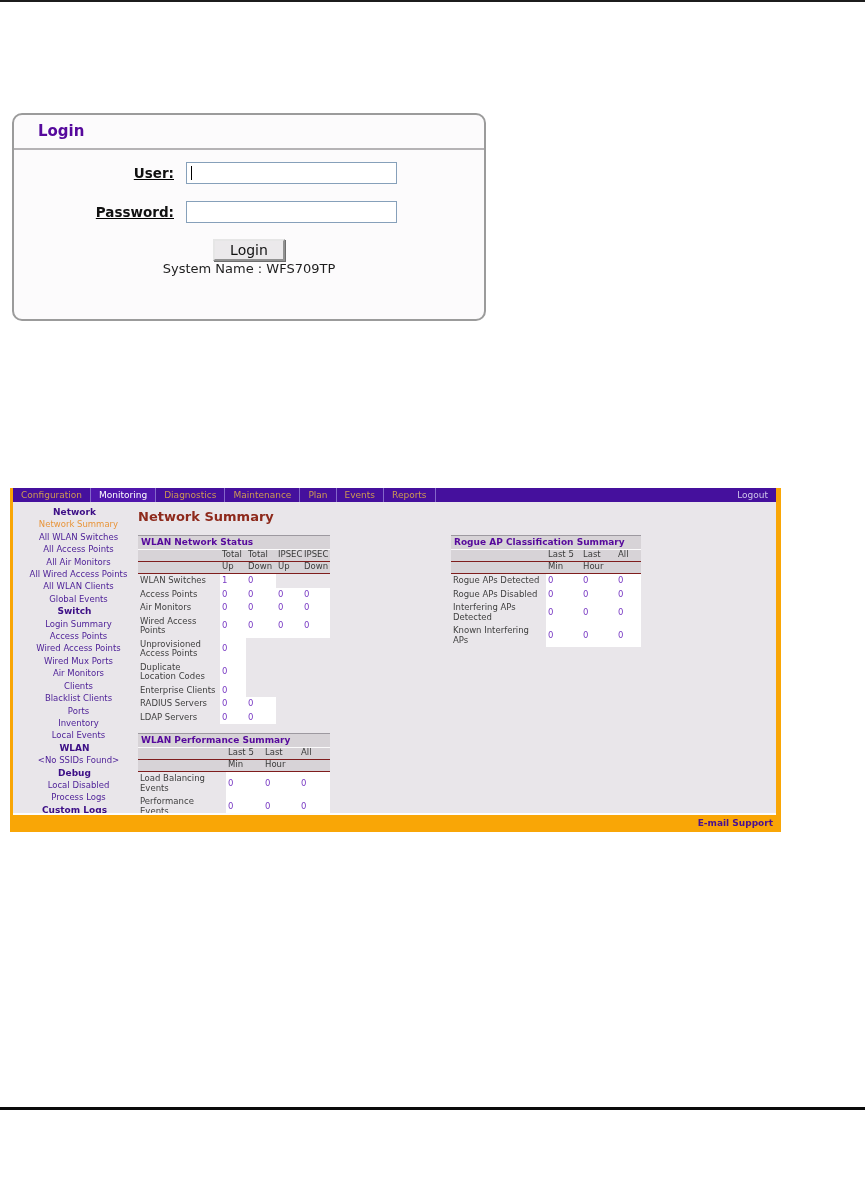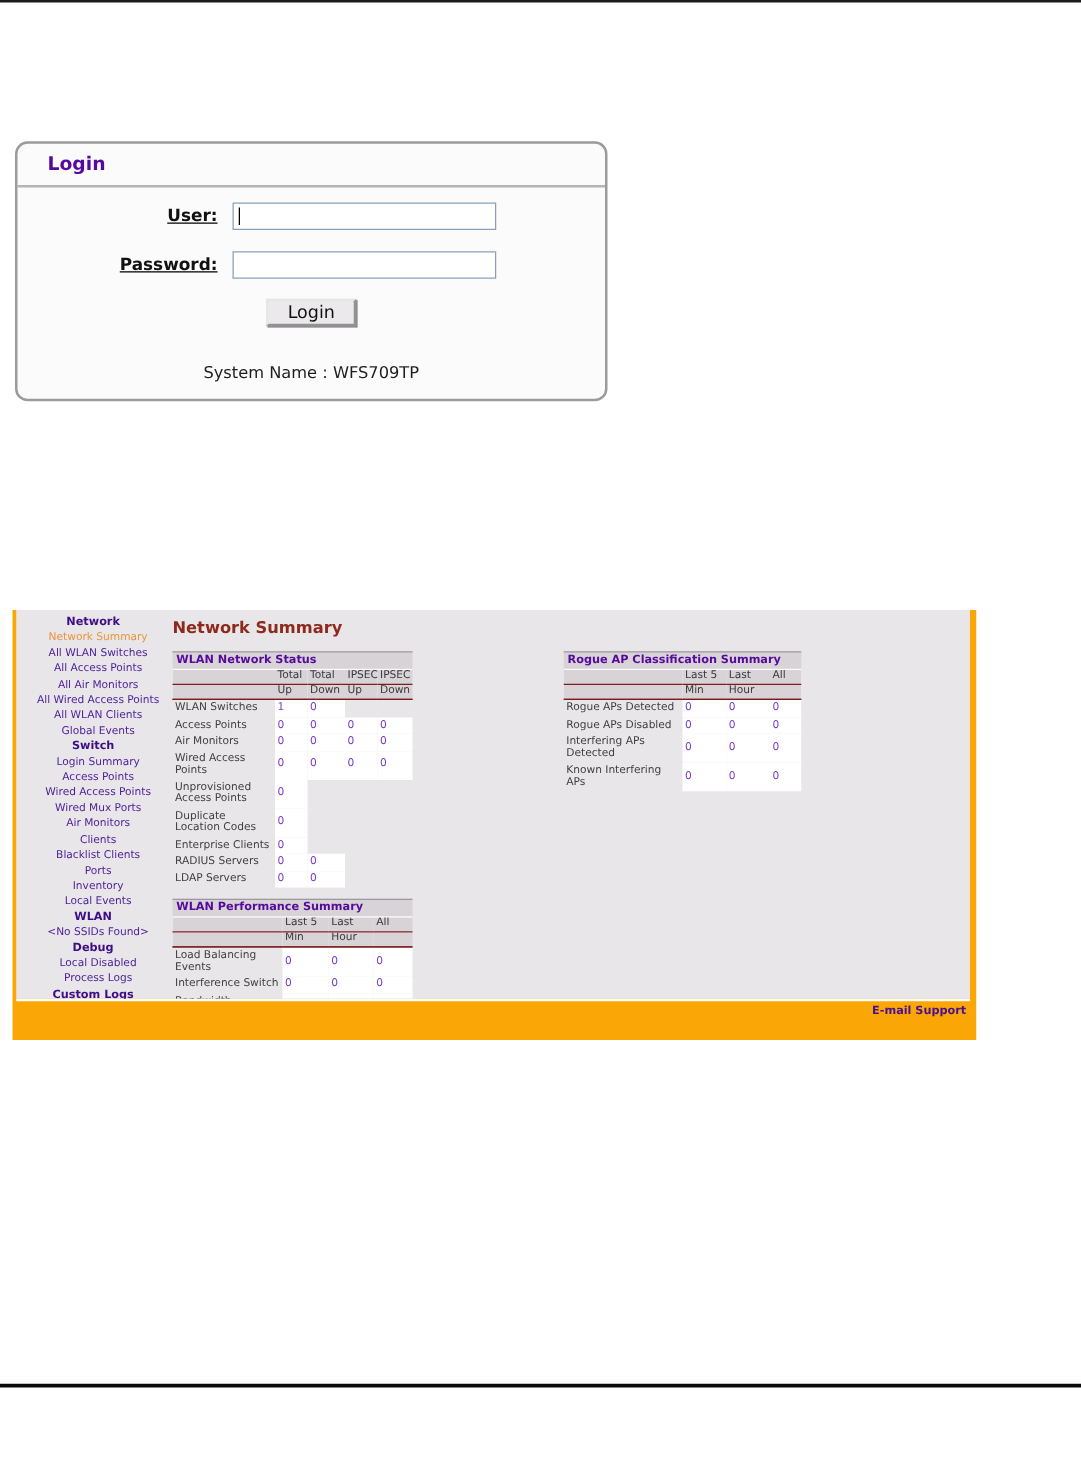--- a/index.html
+++ b/index.html
@@ -16,21 +16,21 @@
   .login-title{color:#56099c;font-weight:bold;font-size:15px;}
   .login-form{padding-top:11px;}
   .login-row{display:flex;align-items:center;height:24px;margin-bottom:15px;text-decoration:underline;}
   .login-label{width:160px;text-align:right;padding-right:12px;font-weight:bold;font-size:13.5px;color:#111;}
   .input-wrap{position:relative;}
   .login-input{width:203px;height:20px;border:1px solid #86a0ba;background:#fff;font-size:12px;padding:0 3px;}
   .caret{position:absolute;left:5px;top:4px;width:1px;height:14px;background:#000;}
   .login-btn-row{text-align:center;margin-top:13px;}
   .login-btn{font-family:"DejaVu Sans",sans-serif;font-size:14px;color:#111;background:#ebe9eb;
     border:2px outset #e6e6e6;box-shadow:1px 1px 0 #6e6e6e;padding:1px 15px;cursor:pointer;}
-  .system-name{margin-top:30px;text-align:center;font-size:13px;color:#1e1e1e;}
+  .system-name{text-align:center;font-size:13px;color:#1e1e1e;}
 
   
   .mon{position:absolute;left:10px;top:488px;width:771px;height:344px;box-sizing:border-box;
     background:#f9a606;padding:0 5px 0 3px;font-size:9px;}
   .mon-nav{height:14px;background:#45109d;display:flex;align-items:stretch;line-height:14px;}
   .tab{padding:0 8px;color:#cf9a52;border-right:1px solid #8468c9;white-space:nowrap;cursor:pointer;}
   .tab.active{color:#ffffff;background:#5016ad;}
   .nav-logout{margin-left:auto;color:#cfc5ea;padding-right:8px;cursor:pointer;}
 
   .mon-body{display:flex;background:#e9e6ea;height:311px;overflow:hidden;}
@@ -84,20 +84,32 @@
       </span>
     </div>
     <div class="login-btn-row">
       <button class="login-btn">Login</button>
     </div>
     <div class="system-name">System Name : WFS709TP</div>
   </div>
 </div>
 
 <div class="mon">
+  <div class="mon-nav">
+    <span style="display:flex;">
+        <span class="tab">Configuration</span>
+        <span class="tab active">Monitoring</span>
+        <span class="tab">Diagnostics</span>
+        <span class="tab">Maintenance</span>
+        <span class="tab">Plan</span>
+        <span class="tab">Events</span>
+        <span class="tab">Reports</span>
+      </span>
+    <span class="nav-logout">Logout</span>
+  </div>
 
   <div class="mon-body">
     <div class="sidebar">
         <div class="sb-head">Network</div>
         <div class="sb-item selected">Network Summary</div>
         <div class="sb-item">All WLAN Switches</div>
         <div class="sb-item">All Access Points</div>
         <div class="sb-item">All Air Monitors</div>
         <div class="sb-item">All Wired Access Points</div>
         <div class="sb-item">All WLAN Clients</div>
@@ -242,21 +254,21 @@
                   </tr>
                 </thead>
                 <tbody>
                   <tr>
                     <td class="lbl">Load Balancing Events</td>
                     <td class="val">0</td>
                     <td class="val">0</td>
                     <td class="val">0</td>
                   </tr>
                   <tr>
-                    <td class="lbl">Interference Switch</td>
+                    <td class="lbl">Performance Events</td>
                     <td class="val">0</td>
                     <td class="val">0</td>
                     <td class="val">0</td>
                   </tr>
                   <tr>
                     <td class="lbl">Bandwidth Exceeded</td>
                     <td class="val">0</td>
                     <td class="val">0</td>
                     <td class="val">0</td>
                   </tr>

